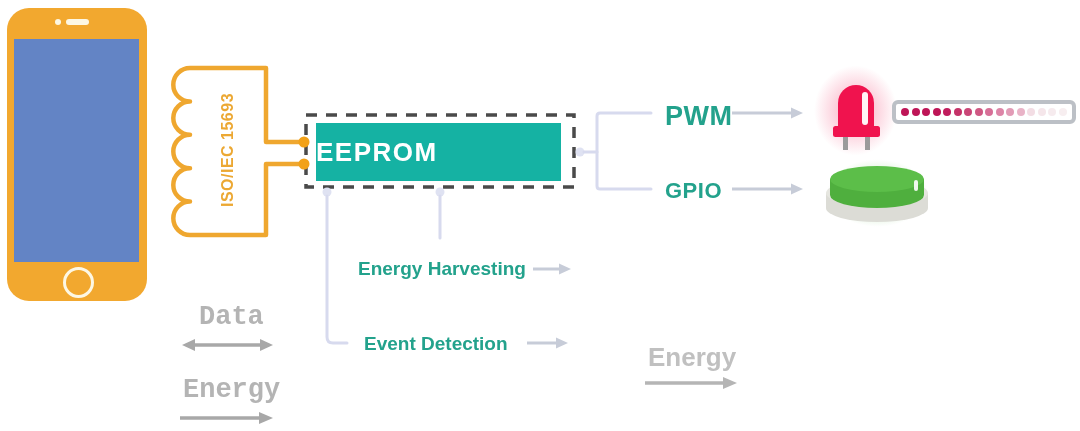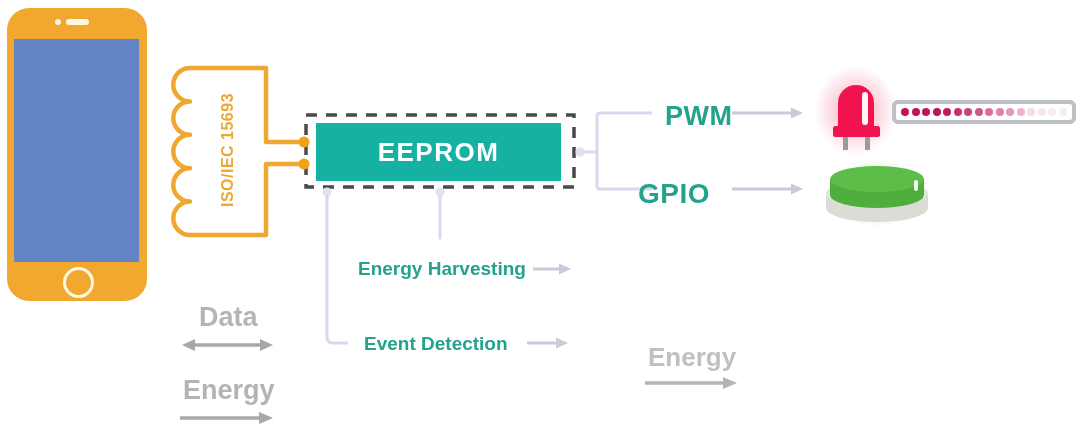--- a/index.html
+++ b/index.html
@@ -11,31 +11,31 @@
   svg{display:block;}
   
   .phone-body{left:7px;top:8px;width:140px;height:293px;background:#f2a82f;border-radius:22px;}
   .phone-screen{left:14px;top:39px;width:125px;height:223px;background:#6384c5;}
   .phone-camera{left:55px;top:19px;width:6px;height:6px;border-radius:50%;background:#fdf7e3;}
   .phone-speaker{left:66px;top:19px;width:23px;height:6px;border-radius:3px;background:#fdf7e3;}
   .phone-home{left:63px;top:267px;width:25px;height:25px;border-radius:50%;border:3px solid #fdf7e3;}
   
   .eeprom{
     left:316px;top:123px;width:245px;height:58px;background:#15b2a3;
-    display:flex;align-items:center;justify-content:center;
+    display:flex;align-items:center;
     color:#ffffff;font-size:26px;font-weight:bold;letter-spacing:1.5px;
   }
   
   .lbl{position:absolute;font-weight:bold;white-space:nowrap;}
   .lbl-teal{color:#23a28c;}
   .lbl-pwm{left:665px;top:101px;font-size:27px;letter-spacing:.5px;}
-  .lbl-gpio{left:638px;top:178px;font-size:28px;letter-spacing:.5px;}
+  .lbl-gpio{left:665px;top:178px;font-size:22px;letter-spacing:.5px;}
   .lbl-eh{left:358px;top:258px;font-size:19px;}
   .lbl-ed{left:364px;top:333px;font-size:19px;}
-  .lbl-gray{color:#b4b4b4;}
+  .lbl-gray{color:#b4b4b4;font-family:Liberation Mono, monospace;}
   .lbl-data{left:199px;top:302px;font-size:27px;}
   .lbl-energy-left{left:183px;top:375px;font-size:27px;}
   .lbl-energy-right{left:648px;top:342px;font-size:26px;color:#c0c0c0;}
   
   .glow{position:absolute;border-radius:50%;}
   .glow-led{left:798px;top:48px;width:115px;height:125px;
     background:radial-gradient(closest-side,rgba(240,19,78,.38),rgba(240,19,78,0) 72%);}
   .glow-btn{left:810px;top:148px;width:135px;height:90px;
     background:radial-gradient(closest-side,rgba(92,190,73,.5),rgba(92,190,73,0) 75%);}
   

